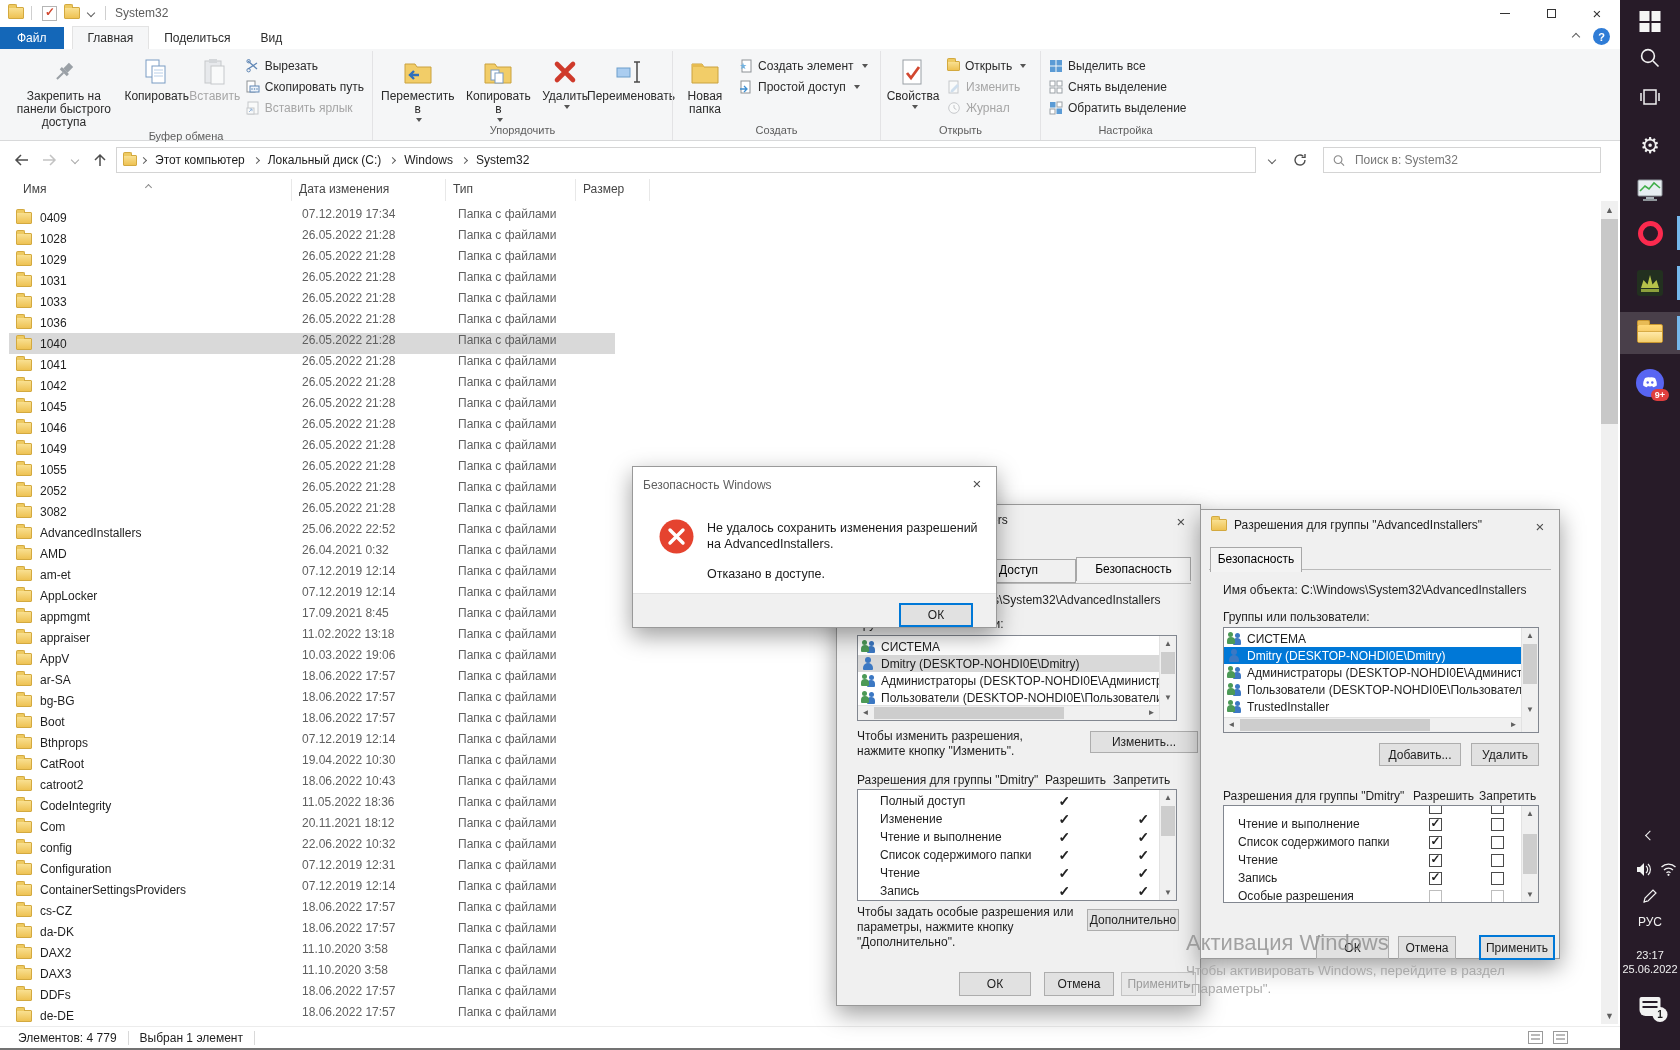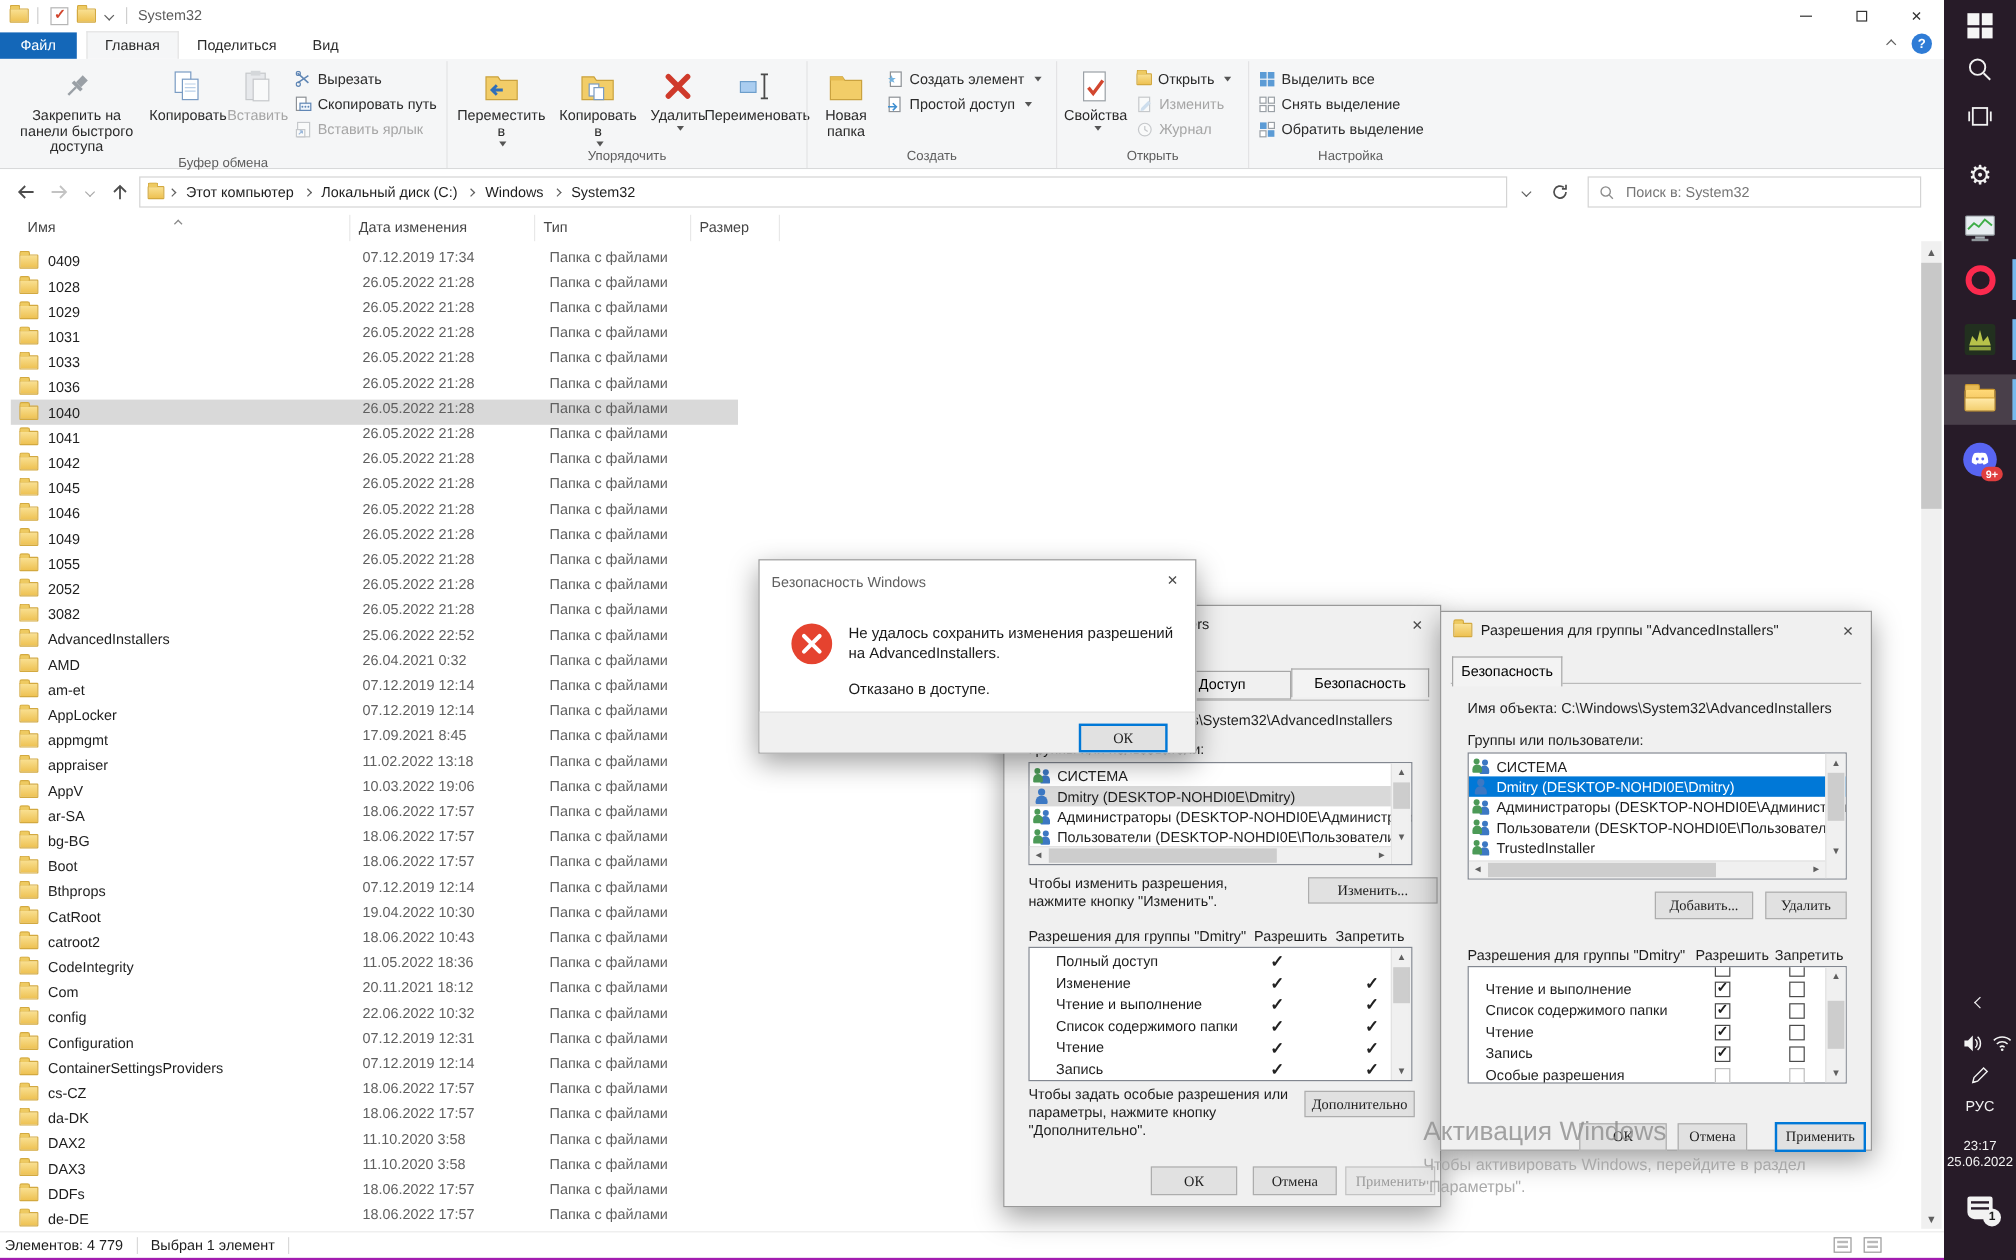--- a/index.html
+++ b/index.html
@@ -2,21 +2,21 @@
 <html><head>
 <meta charset="utf-8">
 <style>
   html,body{margin:0;padding:0}
   body{width:1680px;height:1050px;overflow:hidden;position:relative;
        font-family:"Liberation Sans",sans-serif;background:#fff;-webkit-font-smoothing:antialiased}
   *{box-sizing:border-box}
 
   
   .explorer{position:absolute;left:0;top:0;width:1620px;height:1050px;background:#fff;
-            border-bottom:2px solid #a21caf;z-index:1}
+            border-bottom:2px solid #737373;z-index:1}
 
   
   .titlebar{height:26px;display:flex;align-items:center;padding-left:8px;position:relative;background:#fff}
   .tb-sep{width:1px;height:14px;background:#cfcfcf;margin:0 7px}
   .tb-title{font-size:12px;color:#5c5c5c;margin-left:2px}
   .fico{width:16px;height:12px;position:relative;background:linear-gradient(180deg,#f9e091,#eec253);
         border:1px solid #d3a93f;border-radius:1px;flex:none;display:inline-block}
   .fico::before{content:"";position:absolute;left:-1px;top:-4px;width:7px;height:3px;background:#eeca61;
         border:1px solid #d3a93f;border-bottom:none;border-radius:2px 2px 0 0}
   .qat-check{width:15px;height:15px;border:1px solid #b5b5b5;background:#fff;position:relative;margin:0 3px}
@@ -88,32 +88,32 @@
 
   
   .vscroll{position:absolute;right:2px;top:201px;bottom:24px;width:17px;background:#f0f0f0}
   .vs-up,.vs-down{position:absolute;left:0;width:17px;height:17px;display:flex;align-items:center;justify-content:center;
                   color:#5f5f5f;font-size:9px}
   .vs-up{top:0}.vs-down{bottom:0}
   .vs-thumb{position:absolute;left:0;width:17px;top:18px;height:205px;background:#c8c8c8}
 
   
   .statusbar{position:absolute;left:0;right:0;bottom:0;height:22px;border-top:1px solid #ececec;background:#fff;
-             display:flex;align-items:center;font-size:12px;color:#1e1e1e;padding-left:4px}
+             display:flex;align-items:center;font-size:12px;color:#1e1e1e;padding-left:18px}
   .sb-sep{width:1px;height:14px;background:#d9d9d9;margin:0 11px}
   .view-icos{position:absolute;right:52px;display:flex;gap:10px}
   .vico{width:15px;height:13px;border:1px solid #9a9a9a;position:relative}
   .vico::after{content:"";position:absolute;left:2px;top:2px;right:2px;height:2px;background:#b9b9b9;box-shadow:0 4px 0 #b9b9b9}
 
   
   .dialog{position:absolute;background:#f0f0f0;border:1px solid #999;box-shadow:0 8px 22px rgba(0,0,0,.38);font-size:12px}
   .dlg-title{height:30px;display:flex;align-items:center;padding:0 10px;color:#1c1c1c;gap:7px;white-space:nowrap;overflow:hidden}
   .dlg-close{position:absolute;right:10px;top:7px;width:18px;height:18px;display:flex;align-items:center;
              justify-content:center;color:#4d4d4d;font-size:15px}
-  .btn{background:#e1e1e1;border:1px solid #adadad;font-size:12px;font-family:Liberation Serif, serif;
+  .btn{background:#e1e1e1;border:1px solid #adadad;font-size:12px;font-family:Liberation Sans, sans-serif;
        display:flex;align-items:center;justify-content:center;position:absolute;color:#1e1e1e}
   .btn.focus{border:2px solid #0078d7}
   .btn.disabled{color:#9c9c9c;background:#e7e7e7;border-color:#c3c3c3}
   .listbox{position:absolute;background:#fff;border:1px solid #828790;overflow:hidden}
   .litem{height:17px;display:flex;align-items:center;gap:5px;padding-left:3px;white-space:nowrap;color:#1e1e1e}
   .litem.selblue{background:#0078d7;color:#fff}
   .litem.selgray{background:#d9d9d9}
   .uico{width:15px;height:14px;position:relative;flex:none}
   .uico.u1::before{content:"";position:absolute;left:4px;top:0;width:6px;height:6px;border-radius:50%;background:#3c78c3}
   .uico.u1::after{content:"";position:absolute;left:2px;top:6px;width:10px;height:7px;border-radius:5px 5px 1px 1px;background:#3c78c3}

